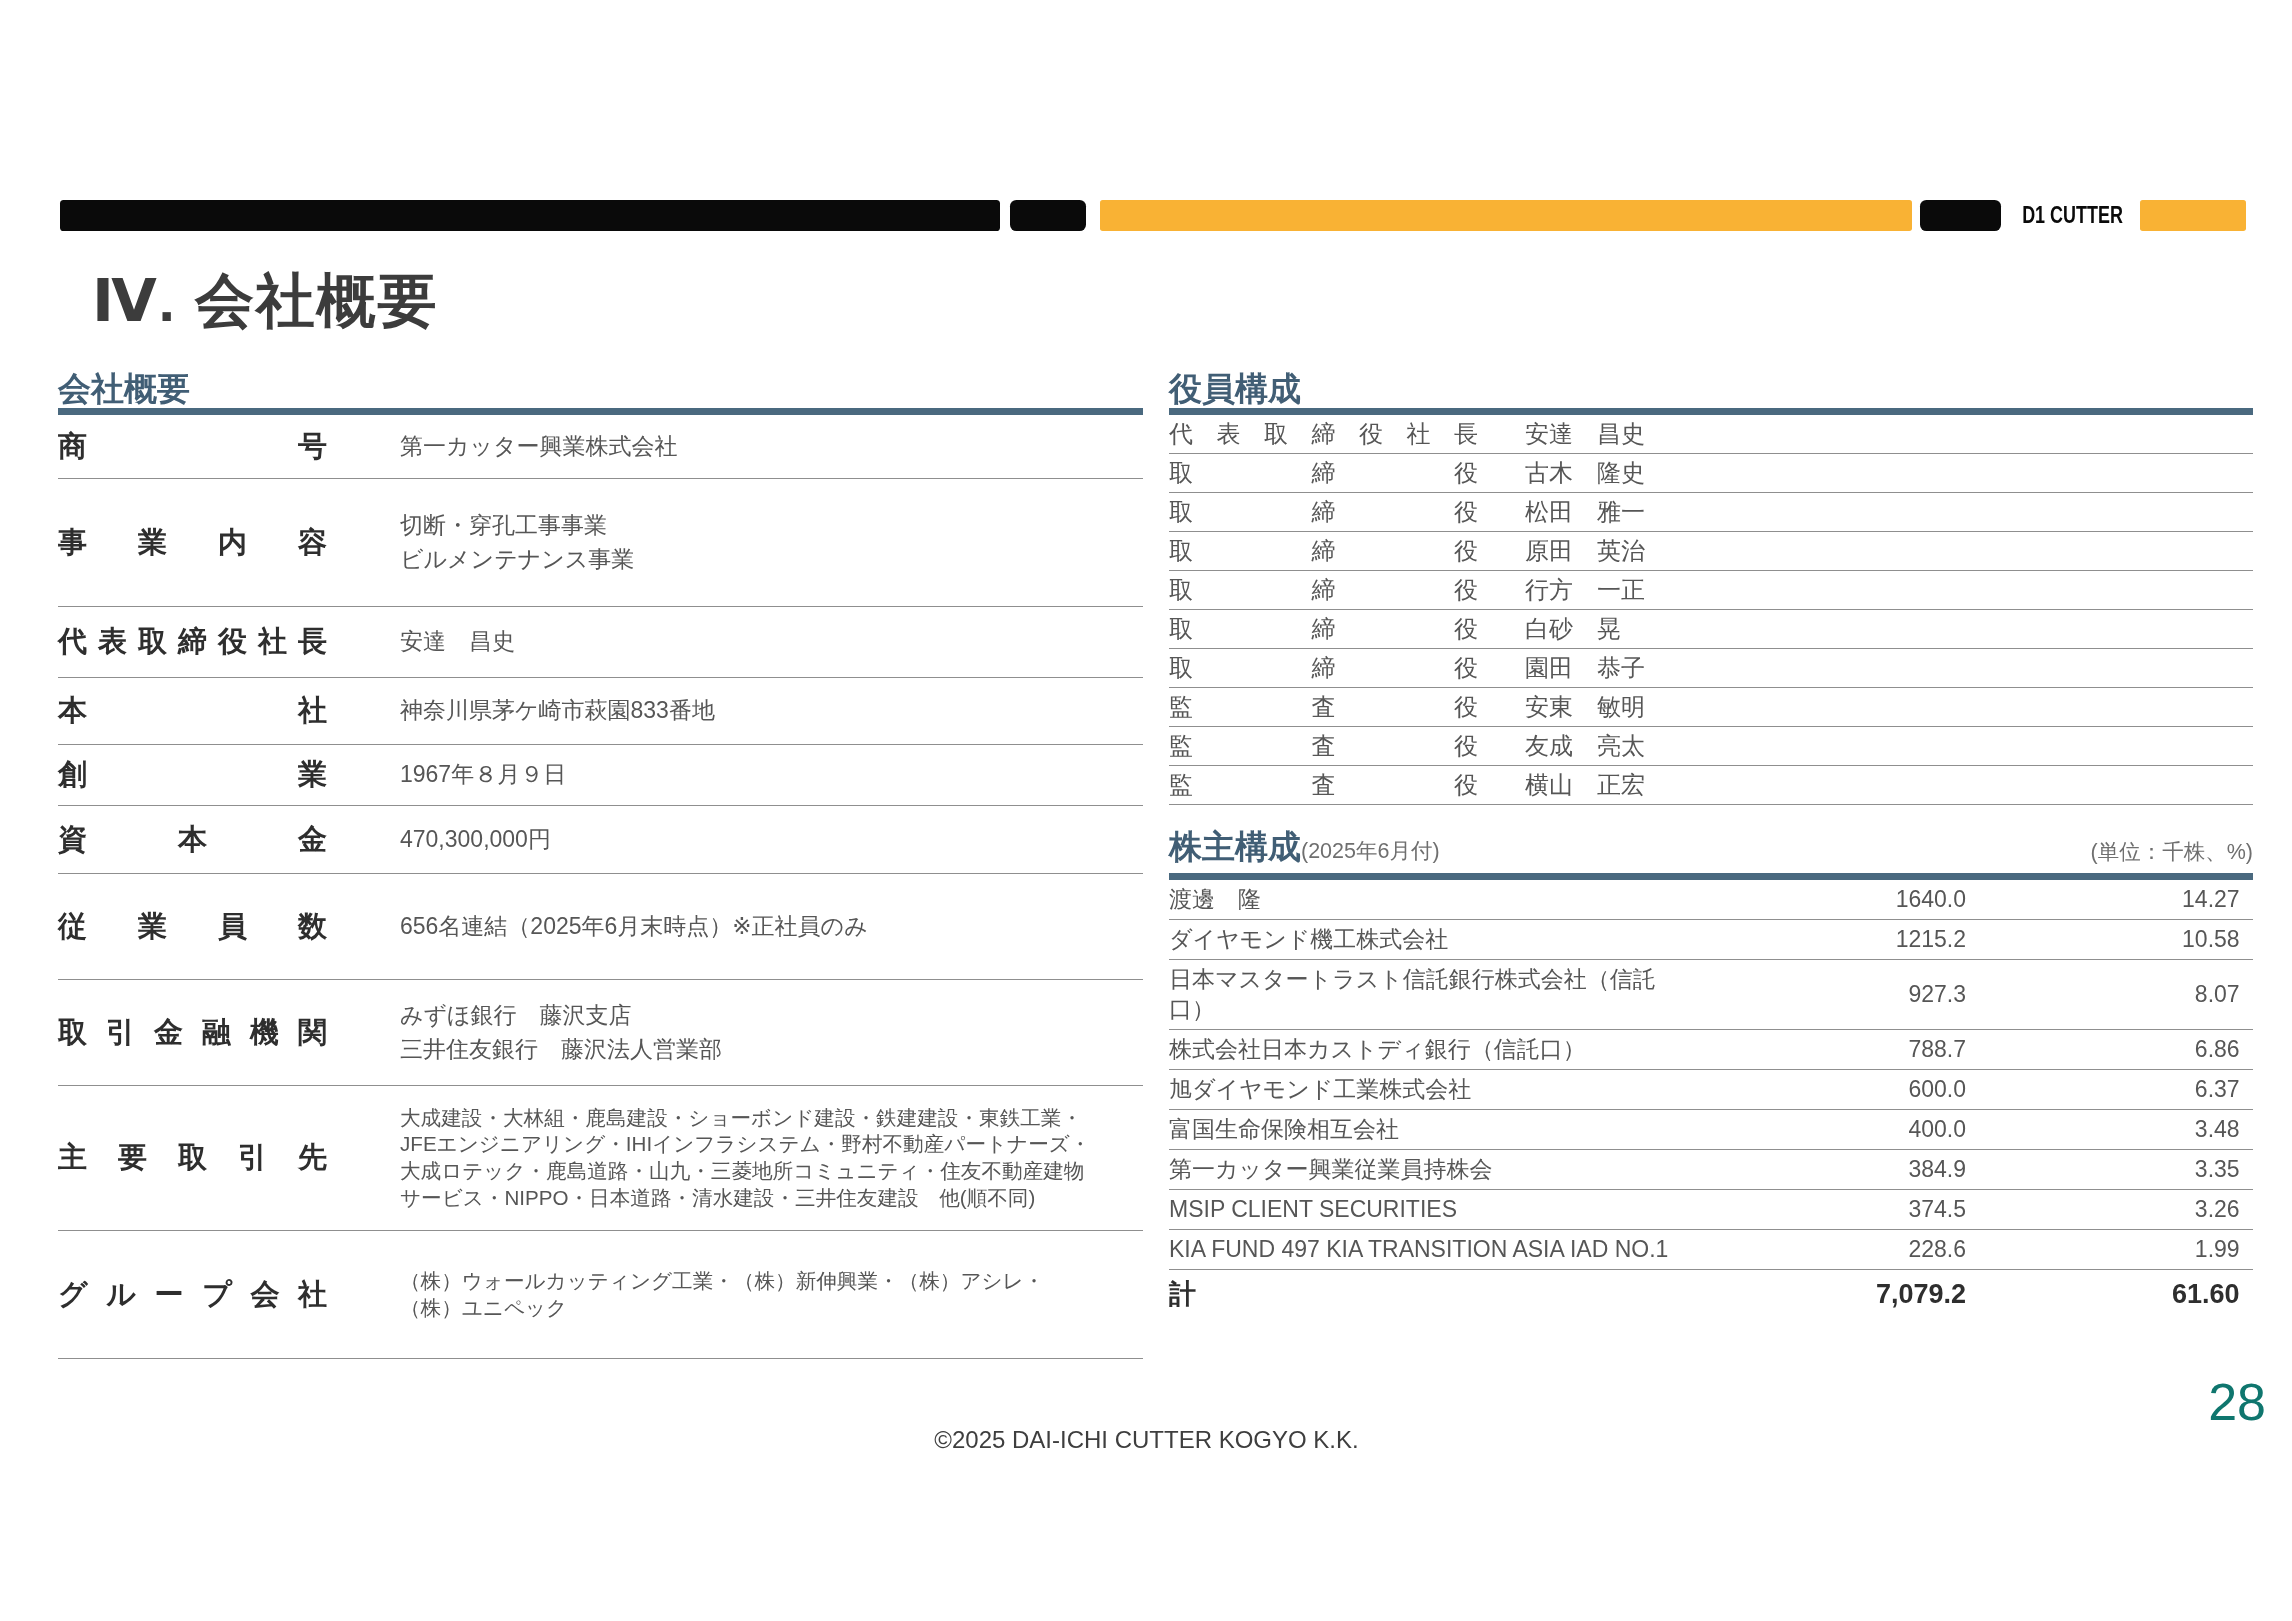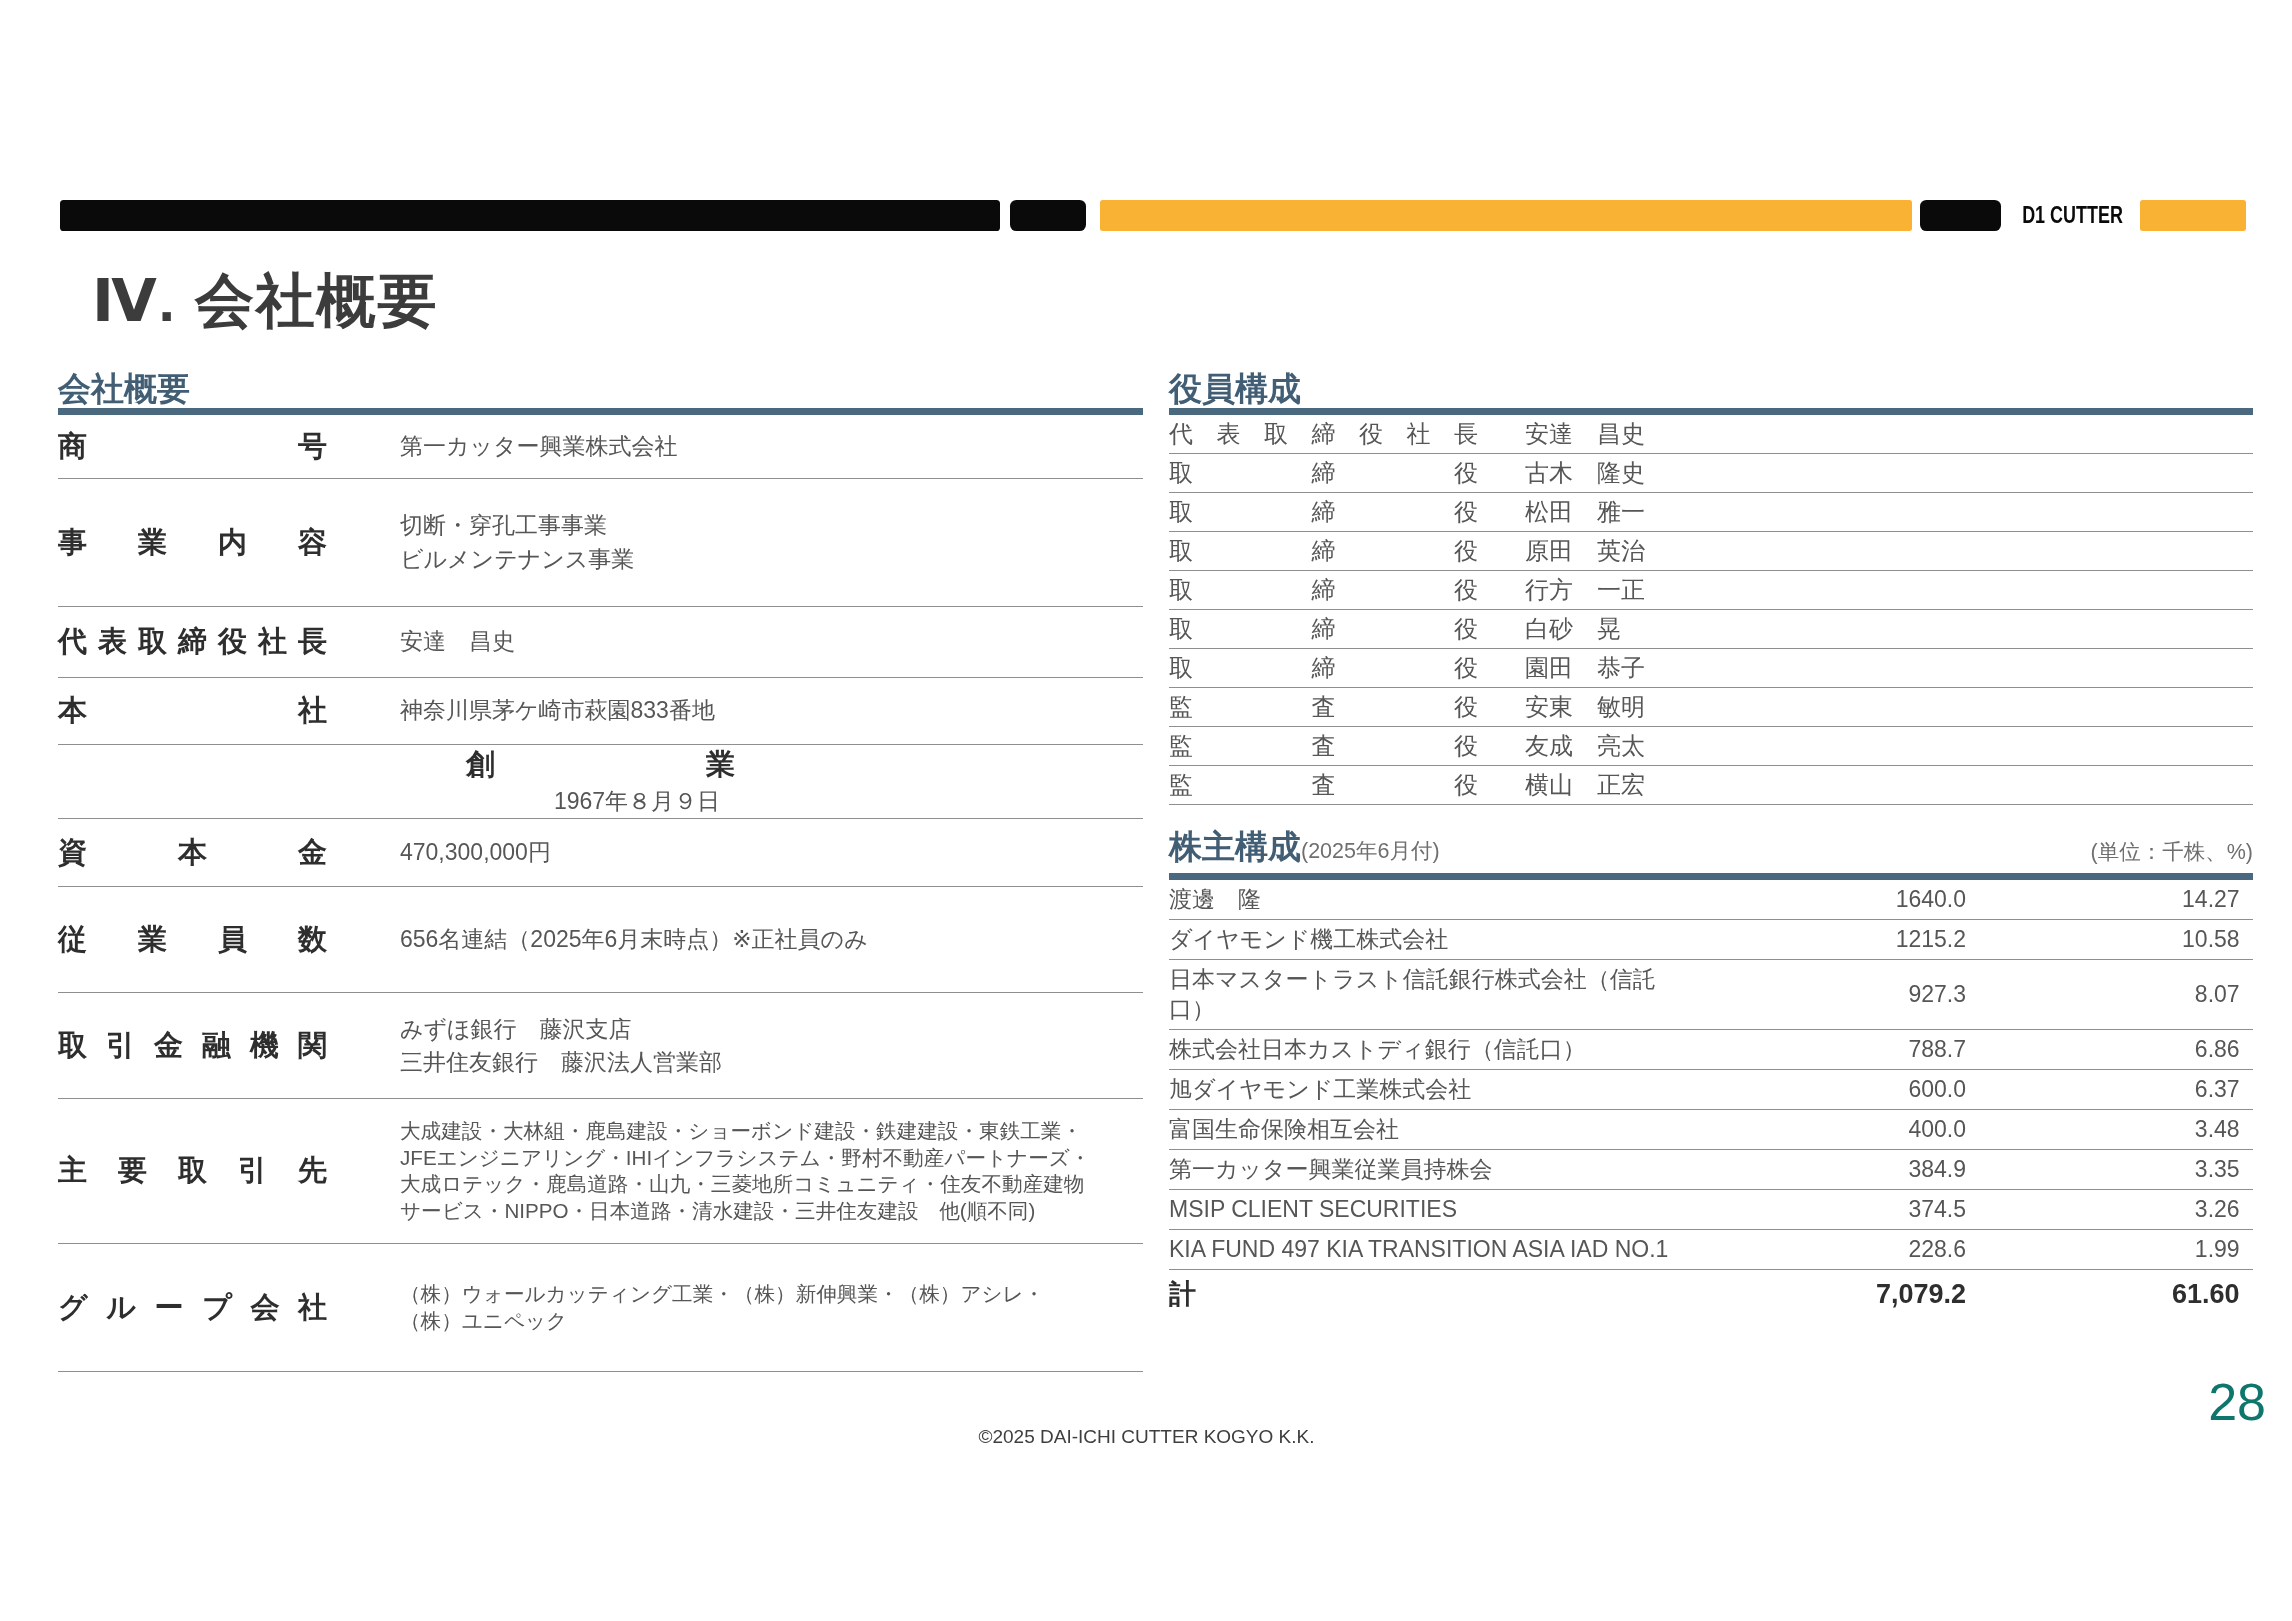--- a/index.html
+++ b/index.html
@@ -40,21 +40,21 @@
   .sec-title { font-size:33px; font-weight:700; color:#415e75; line-height:1.15; }
   .sec-title-block { }
   .thick-rule { height:7.2px; background:#4a697f; }
 
   
   .co-row { display:flex; align-items:center; border-bottom:1.8px solid #8f8f8f; }
   .co-row:nth-child(1) { min-height:64px; }
   .co-row:nth-child(2) { min-height:128px; }
   .co-row:nth-child(3) { min-height:71px; }
   .co-row:nth-child(4) { min-height:67px; }
-  .co-row:nth-child(5) { min-height:61px;flex-direction:column; }
+  .co-row:nth-child(5) { min-height:61px; }
   .co-row:nth-child(6) { min-height:68px; }
   .co-row:nth-child(7) { min-height:106px; }
   .co-row:nth-child(8) { min-height:106px; }
   .co-row:nth-child(9) { min-height:145px; }
   .co-row:nth-child(10){ min-height:128px; }
   .co-label {
     width:269px; font-size:29px; font-weight:700; color:#2e2e2e;
     text-align:justify; text-align-last:justify; text-justify:inter-character;
   }
   .co-value {
@@ -90,21 +90,21 @@
   .sh-ratio  { width:287px; text-align:right; padding-right:13.4px; }
   .total-row {
     display:flex; align-items:center; min-height:48px;
     font-size:27px; font-weight:700; color:#2e2e2e;
   }
   .total-row .sh-name { white-space:normal; }
 
   
   .footer {
     position:absolute; left:0; right:0; top:1426px; text-align:center;
-    font-size:19px; color:#3e3e3e;
+    font-size:24px; color:#3e3e3e;
   }
   .page-num {
     position:absolute; right:27px; top:1372px;
     font-size:52px; color:#0f766e;
   }
 </style>
 </head>
 <body>
 
 <div id="bar1" class="bar-seg bar-black"></div>

